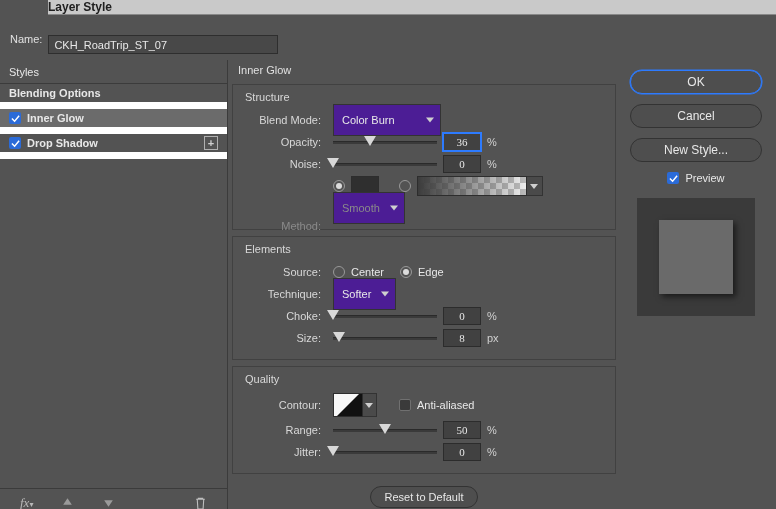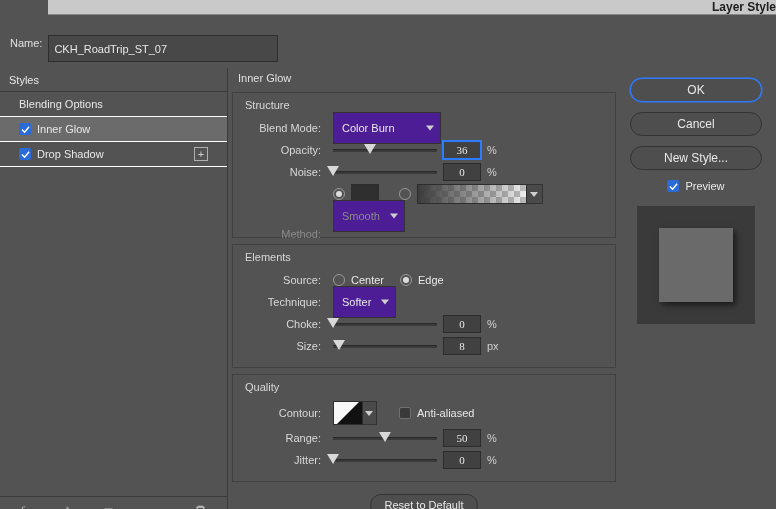--- a/index.html
+++ b/index.html
@@ -1,26 +1,26 @@
 <!DOCTYPE html>
 <html><head>
 <meta charset="utf-8">
 <style>
   * { box-sizing: border-box; margin: 0; padding: 0; font-family: -apple-system, "Helvetica Neue", Arial, sans-serif; }
   body { background: #383838; color: #e8e8e8; font-size: 11px; width: 776px; height: 509px; overflow: hidden; user-select: none; }
   .win { width: 776px; height: 509px; background: #535353; display: flex; flex-direction: column; }
-  .titlebar { height: 22px; background: #c9c9c9; color: #202020; display:flex; align-items:center; justify-content:flex-end; font-size:12px; font-weight:600; border-bottom:1px solid #888;margin-left:48px;}
+  .titlebar { height: 22px; background: #c9c9c9; color: #202020; display:flex; align-items:center; justify-content:flex-start; font-size:12px; font-weight:600; border-bottom:1px solid #888;margin-left:48px;}
   .body { flex:1; display:flex; flex-direction:column; }
   .name-row { display:flex; align-items:center; gap:6px; padding:8px 10px 6px 10px; }
   .name-row label { color:#e0e0e0; }
-  .name-input { width:230px; height:27px; background:#484848; border:1px solid #2e2e2e; color:#e8e8e8; padding:0 5px; font-size:11px;margin-top:12px; }
+  .name-input { width:230px; height:19px; background:#484848; border:1px solid #2e2e2e; color:#e8e8e8; padding:0 5px; font-size:11px;margin-top:12px; }
   .main { flex:1; display:flex; gap:0; }
   .left { width:228px; display:flex; flex-direction:column; border-right:1px solid #3b3b3b; }
   .styles-head { height:24px; display:flex; align-items:center; padding:0 9px; background:#535353; border-bottom:1px solid #3b3b3b; }
-  .style-item { height:25px; display:flex; align-items:center; padding:0 19px; border-bottom:1px solid #ffffff; gap:6px; }
+  .style-item { height:25px; display:flex; align-items:center; padding:0 9px; border-bottom:7px solid #ffffff; gap:6px;font-weight:bold; }
   .style-item.sel { background:#6b6b6b; }
   .add-box { margin-left:auto; width:14px; height:14px; border:1px solid #b0b0b0; color:#d0d0d0; display:flex; align-items:center; justify-content:center; font-size:11px; line-height:1; }
   .chk { width:12px; height:12px; background:#2b6bd8; display:inline-flex; align-items:center; justify-content:center; border-radius:2px; }
   .chk.off { background:#3a3a3a; border:1px solid #707070; }
   .chk svg { width:9px; height:9px; }
   .left-spacer { flex:1; }
   .left-foot { height:28px; border-top:1px solid #3b3b3b; display:flex; align-items:center; gap:28px; padding:0 20px; color:#b8b8b8; }
   .left-foot .trash { margin-left:auto; }
   .mid { flex:1; padding:4px 8px 8px 4px; display:flex; flex-direction:column; gap:6px; overflow:hidden;}
   .section-title { font-size:11px; color:#e0e0e0; margin:0 0 2px 6px; }

